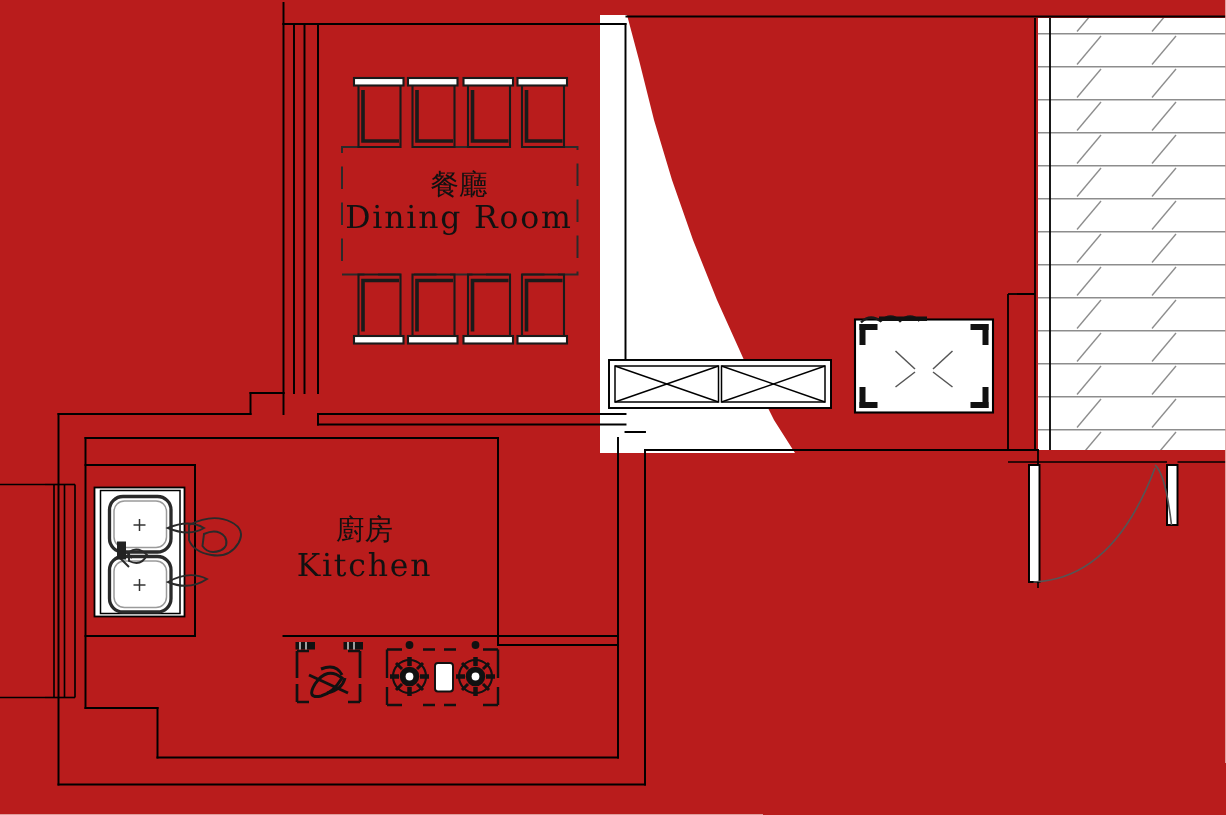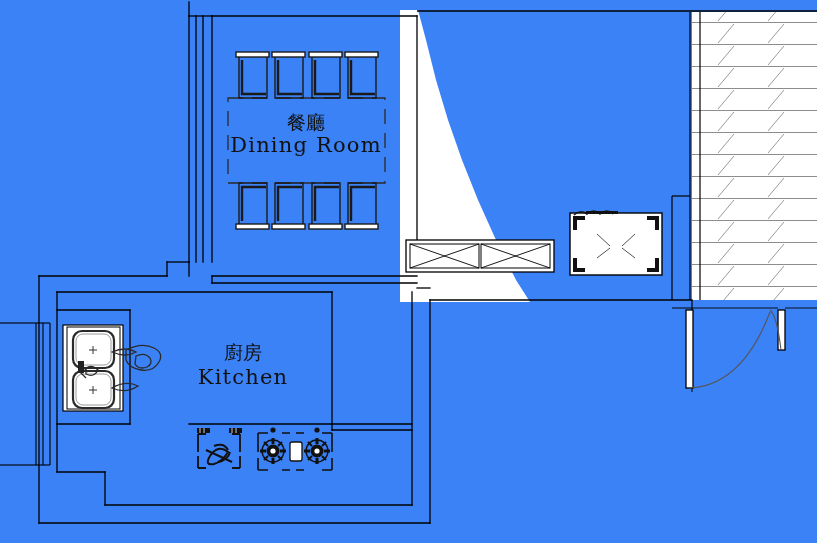--- a/index.html
+++ b/index.html
@@ -8,21 +8,21 @@
     padding: 0;
     background: #ffffff;
   }
   body {
     font-family: "Liberation Serif", serif;
   }
   #plan-root {
     position: relative;
     width: 817px;
     height: 543px;
-    background: #3b82f6;
+    background: #b91c1c;
     overflow: hidden;
   }
   #plan-svg {
     display: block;
     width: 817px;
     height: 543px;
   }
   .lbl-cn {
     font-family: "DejaVu Sans", sans-serif;
     font-size: 19px;

